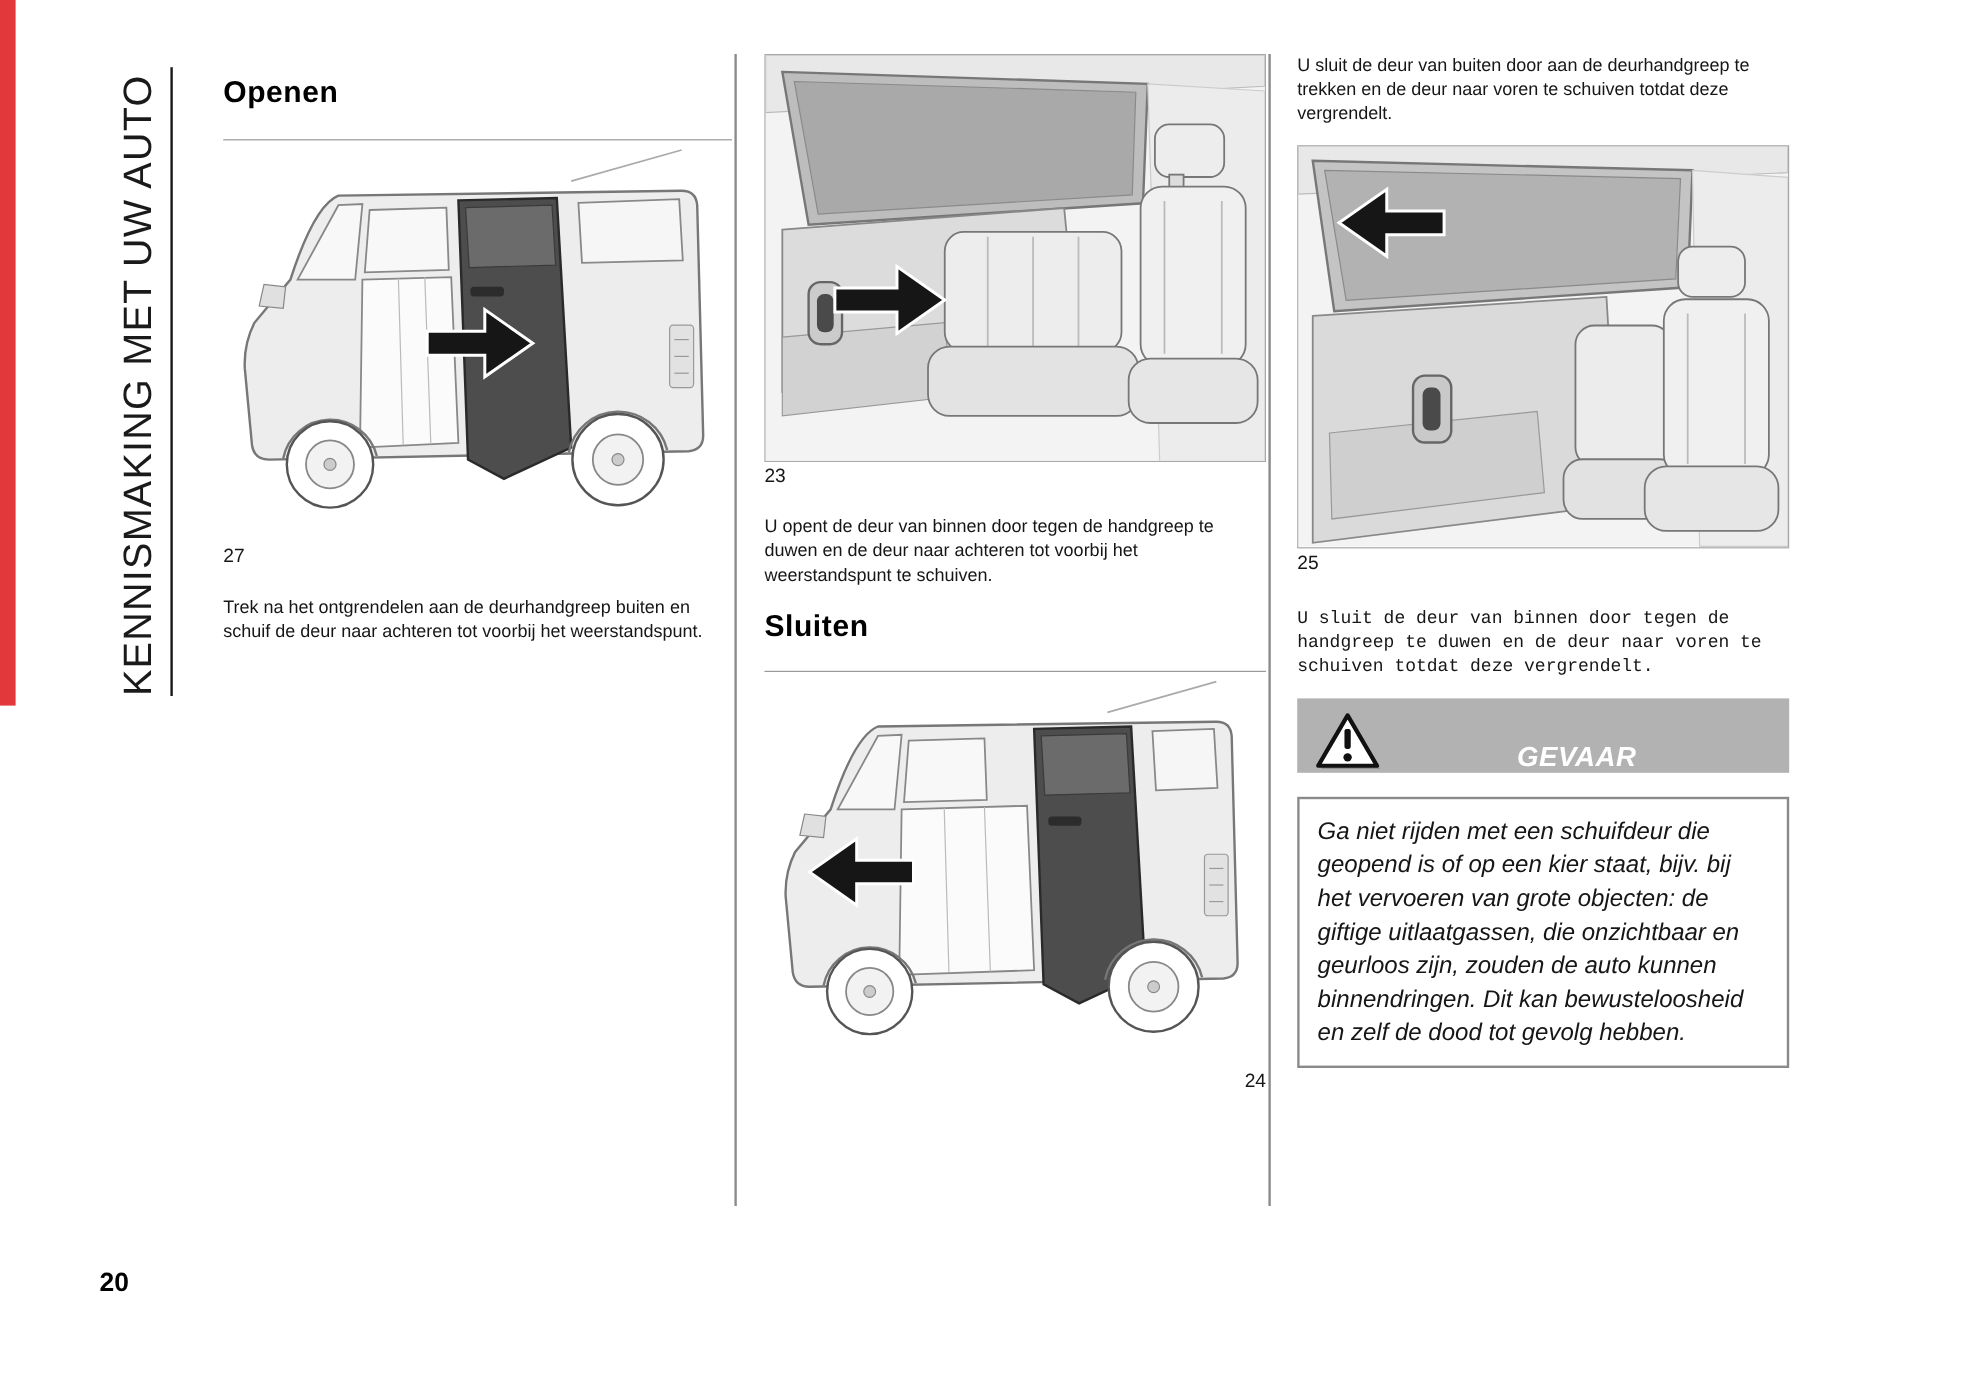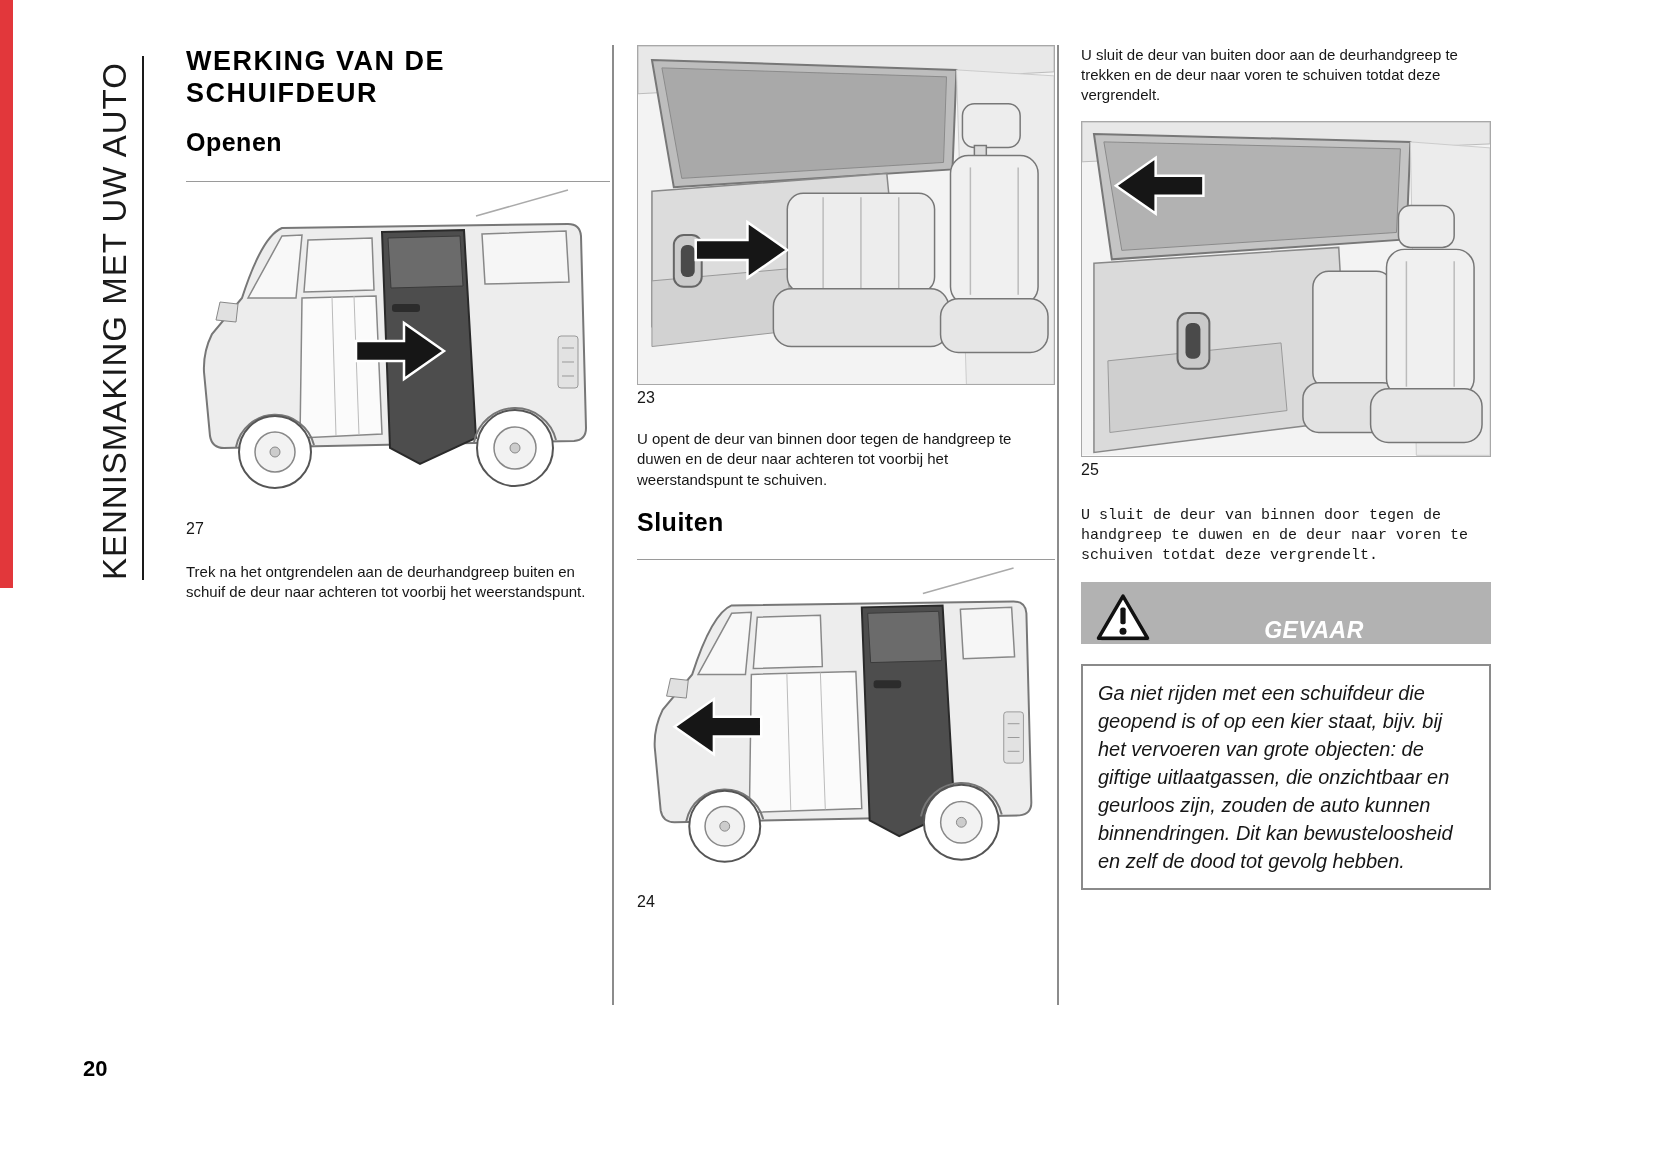--- a/index.html
+++ b/index.html
@@ -40,21 +40,21 @@
   .figure-rule{border-top:1px solid #9a9a9a;margin-bottom:4px;}
   .figure svg{display:block;width:100%;height:auto;}
   .framed{border:1px solid #a8a8a8;background:#fdfdfd;}
 
   .col1 .subheading{margin-top:18px;}
   .col1 .figure{margin-top:24px;}
   .col1 .para{margin-top:24px;}
 
   .col2 .para{margin-top:22px;}
   .col2 .subheading{margin-top:18px;}
-  .col2 .figure-close{margin-top:22px;}
+  .col2 .figure-close{margin-top:22px;text-align:right;}
 
   .col3 .figure{margin-top:16px;}
   .col3 .para-mid{margin-top:27px;font-family:Liberation Mono, monospace;}
 
   .warning-banner{
     margin-top:16px;height:62px;background:var(--warning-banner-bg);
     display:flex;align-items:flex-end;padding:0 14px;
   }
   .warning-banner .tri{flex:0 0 auto;width:56px;height:52px;}
   .warning-banner .warning-title{
@@ -71,21 +71,20 @@
 
 <div class="page">
 
   <div class="red-bar"></div>
   <div class="sidebar-text">KENNISMAKING MET UW AUTO</div>
 
   <div class="divider divider-1"></div>
   <div class="divider divider-2"></div>
 
   <div class="col col1">
-    <div class="heading">WERKING VAN DE SCHUIFDEUR</div>
     <div class="subheading">Openen</div>
 
     <div class="figure">
       <div class="figure-rule"></div>
       <svg viewBox="0 0 424 330" aria-hidden="true">
         <line x1="290" y1="30" x2="382" y2="4" stroke="#aaa" stroke-width="1.5"></line>
         <path d="M96 42 L382 38 Q394 38 395 50 L400 242 Q400 254 388 255 L38 262 Q26 262 24 250 L18 186 Q17 166 26 148 L56 112 Q76 50 96 42 Z" fill="#ededed" stroke="#777" stroke-width="2"></path>
         <path d="M62 112 L96 50 L116 49 L110 112 Z" fill="#f8f8f8" stroke="#888" stroke-width="1.5"></path>
         <path d="M122 54 L186 52 L188 104 L118 106 Z" fill="#f8f8f8" stroke="#888" stroke-width="1.5"></path>
         <path d="M116 112 L190 110 L196 248 L114 252 Z" fill="#fbfbfb" stroke="#888" stroke-width="1.5"></path>

